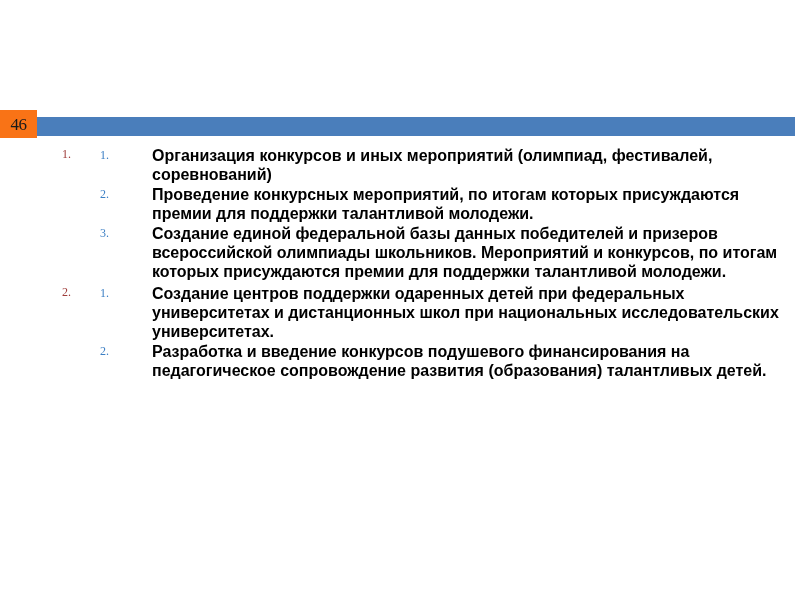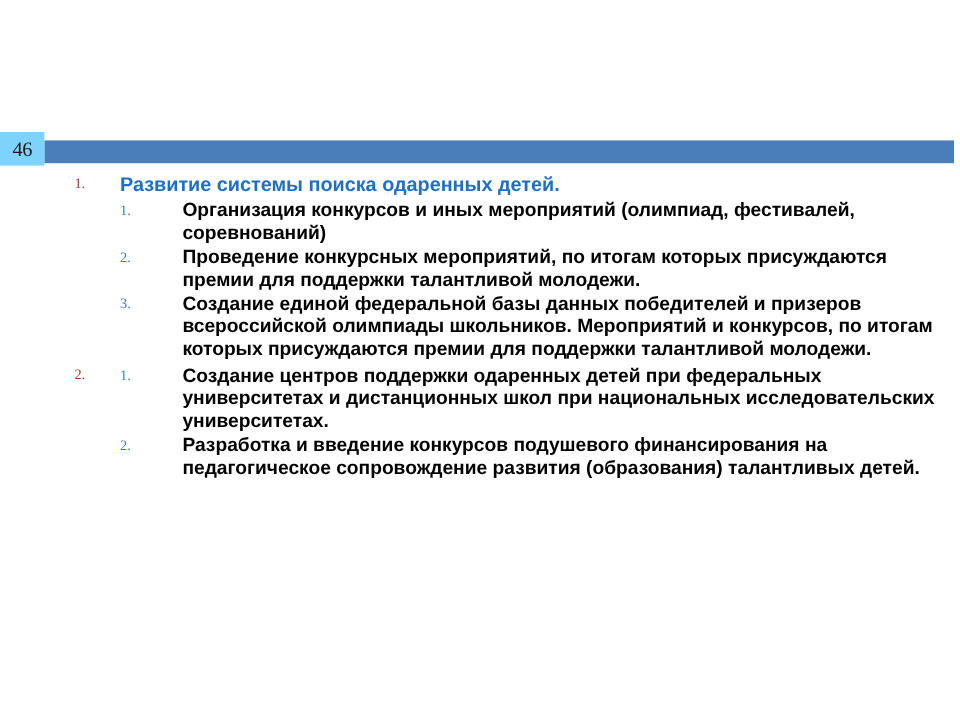--- a/index.html
+++ b/index.html
@@ -35,21 +35,21 @@
     background: #4A7EBB;
     z-index: 1;
   }
 
   .slide-number-badge {
     position: absolute;
     left: 0px;
     top: 110px;
     width: 37px;
     height: 28px;
-    background: #7dd3fc;
+    background: #f97316;
     z-index: 3;
     display: flex;
     align-items: center;
     justify-content: center;
   }
   .slide-number-badge .num {
     font-family: "Liberation Serif", "DejaVu Serif", serif;
     font-size: 17px;
     font-weight: 400;
     color: #1a1a1a;
@@ -157,21 +157,20 @@
   <div class="slide-number-badge">
     <span class="num">46</span>
   </div>
 
 
   <div class="slide-body">
     <ol class="lvl1">
 
       <li class="item1">
         <span class="marker1">1.</span>
-        <span class="text1">Развитие системы поиска одаренных детей.</span>
         <ol class="lvl2">
           <li class="item2">
             <span class="marker2">1.</span>
             <span class="text2">Организация конкурсов и иных мероприятий (олимпиад, фестивалей, соревнований)</span>
           </li>
           <li class="item2">
             <span class="marker2">2.</span>
             <span class="text2">Проведение конкурсных мероприятий, по итогам которых присуждаются премии для поддержки талантливой молодежи.</span>
           </li>
           <li class="item2">

